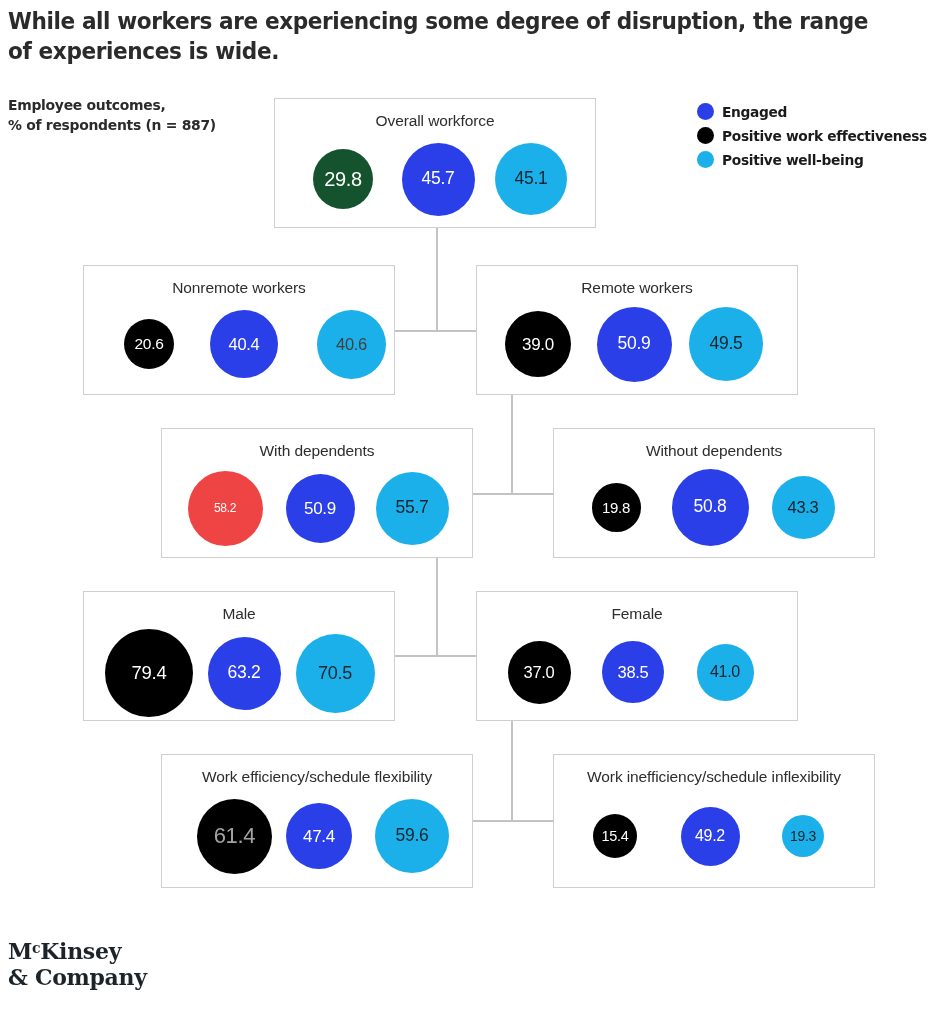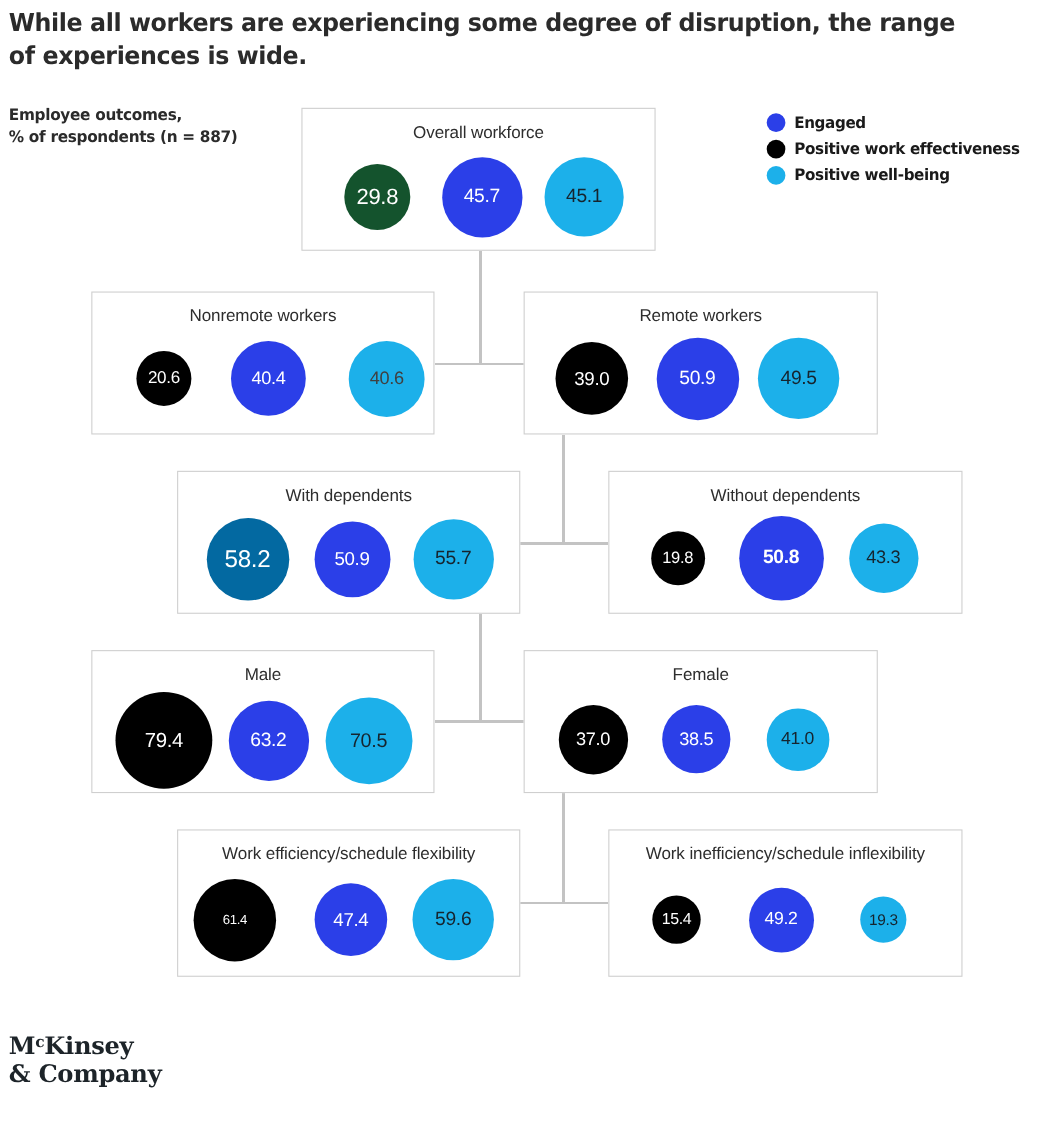--- a/index.html
+++ b/index.html
@@ -218,38 +218,38 @@
           <span>50.9</span>
         </div>
         <div class="bubble" style="width: 74px; height: 74px; left: 212px; top: -1px; background: rgb(28, 176, 234); color: rgb(22, 36, 46); font-size: 17.5px;">
           <span>49.5</span>
         </div>
       </div>
     </div>
     <div class="card" style="left: 161px; top: 428px; width: 312px; height: 130px;">
       <div class="card-title">With dependents</div>
       <div class="bubbles">
-        <div class="bubble" style="width: 75px; height: 75px; left: 25.5px; top: -0.5px; background: #0369a1; color: rgb(255, 255, 255); font-size: 22px;">
+        <div class="bubble" style="width: 75px; height: 75px; left: 25.5px; top: -0.5px; background: #ef4444; color: rgb(255, 255, 255); font-size: 12px;">
           <span>58.2</span>
         </div>
         <div class="bubble" style="width: 69px; height: 69px; left: 123.5px; top: 2.5px; background: rgb(43, 63, 232); color: rgb(255, 255, 255); font-size: 17px;">
           <span>50.9</span>
         </div>
         <div class="bubble" style="width: 73px; height: 73px; left: 213.5px; top: 0.5px; background: rgb(28, 176, 234); color: rgb(22, 36, 46); font-size: 17.5px;">
           <span>55.7</span>
         </div>
       </div>
     </div>
     <div class="card" style="left: 553px; top: 428px; width: 322px; height: 130px;">
       <div class="card-title">Without dependents</div>
       <div class="bubbles">
         <div class="bubble" style="width: 49px; height: 49px; left: 37.5px; top: 11.5px; background: rgb(0, 0, 0); color: rgb(255, 255, 255); font-size: 15px;">
           <span>19.8</span>
         </div>
-        <div class="bubble" style="width: 77px; height: 77px; left: 117.5px; top: -2.5px; background: rgb(43, 63, 232); color: rgb(255, 255, 255); font-size: 17.5px; font-weight: bold;">
+        <div class="bubble" style="width: 77px; height: 77px; left: 117.5px; top: -2.5px; background: rgb(43, 63, 232); color: rgb(255, 255, 255); font-size: 17.5px;">
           <span>50.8</span>
         </div>
         <div class="bubble" style="width: 63px; height: 63px; left: 217.5px; top: 4.5px; background: rgb(28, 176, 234); color: rgb(22, 36, 46); font-size: 16.5px;">
           <span>43.3</span>
         </div>
       </div>
     </div>
     <div class="card" style="left: 83px; top: 591px; width: 312px; height: 130px;">
       <div class="card-title">Male</div>
       <div class="bubbles">
@@ -274,21 +274,21 @@
           <span>38.5</span>
         </div>
         <div class="bubble" style="width: 57px; height: 57px; left: 219.5px; top: 9.5px; background: rgb(28, 176, 234); color: rgb(22, 36, 46); font-size: 16px;">
           <span>41.0</span>
         </div>
       </div>
     </div>
     <div class="card" style="left: 161px; top: 754px; width: 312px; height: 134px;">
       <div class="card-title">Work efficiency/schedule flexibility</div>
       <div class="bubbles">
-        <div class="bubble" style="width: 75px; height: 75px; left: 14px; top: 1.5px; background: rgb(0, 0, 0); color: #ffffff; font-size: 12px;">
+        <div class="bubble" style="width: 75px; height: 75px; left: 35px; top: 1.5px; background: rgb(0, 0, 0); color: #a3a3a3; font-size: 22px;">
           <span>61.4</span>
         </div>
         <div class="bubble" style="width: 66px; height: 66px; left: 124px; top: 6px; background: rgb(43, 63, 232); color: rgb(255, 255, 255); font-size: 17px;">
           <span>47.4</span>
         </div>
         <div class="bubble" style="width: 74px; height: 74px; left: 213px; top: 2px; background: rgb(28, 176, 234); color: rgb(22, 36, 46); font-size: 17.5px;">
           <span>59.6</span>
         </div>
       </div>
     </div>

